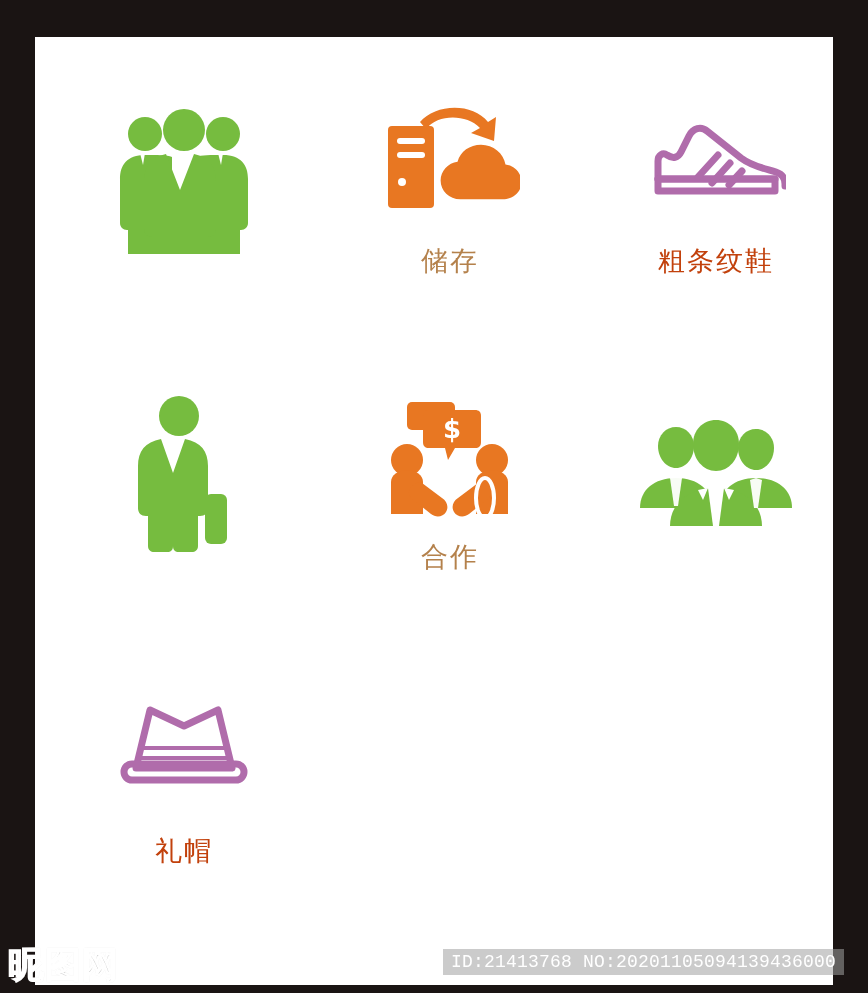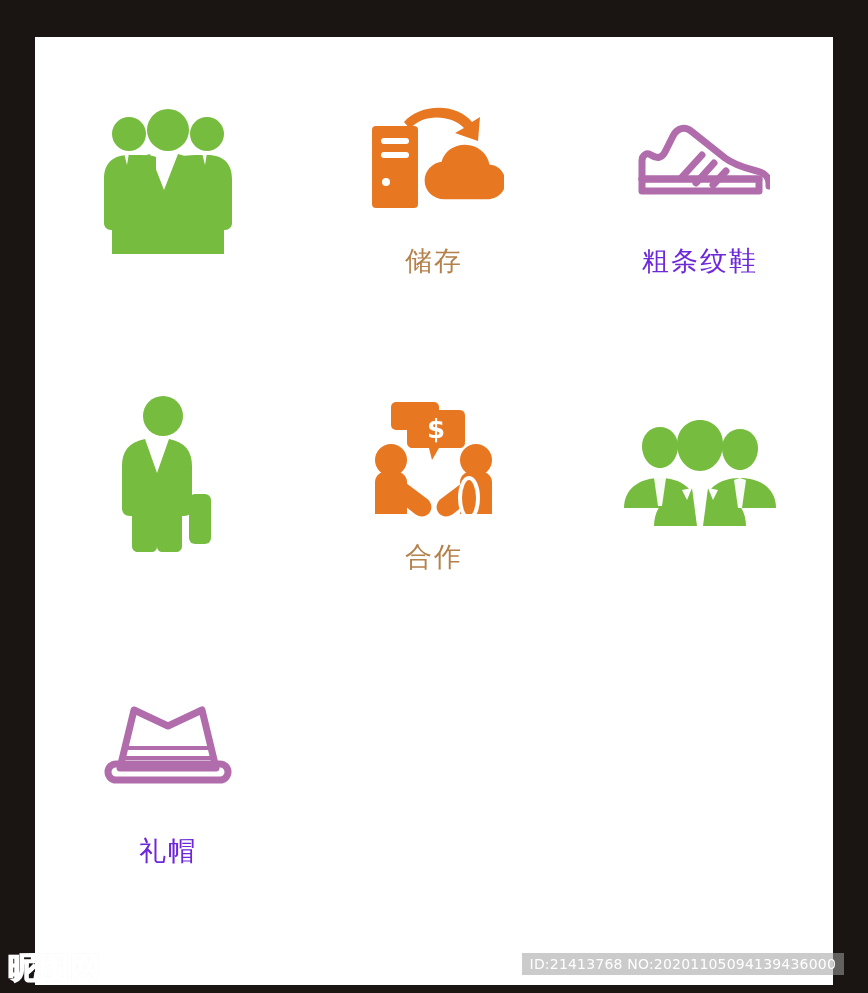--- a/index.html
+++ b/index.html
@@ -17,21 +17,21 @@
   #canvas {
     position: absolute;
     left: 35px;
     top: 37px;
     width: 798px;
     height: 948px;
     background: #ffffff;
   }
   #grid {
     position: absolute;
-    left: 0;
+    left: 16px;
     top: 0;
     width: 798px;
     height: 880px;
     display: grid;
     grid-template-columns: repeat(3, 1fr);
     grid-template-rows: repeat(3, 1fr);
   }
   .cell {
     position: relative;
     display: flex;
@@ -49,21 +49,21 @@
     margin-top: 10px;
     font-size: 27px;
     letter-spacing: 2px;
     line-height: 1;
     white-space: nowrap;
   }
   .label.empty {
     visibility: hidden;
   }
   .label-orange { color: #b4814b; }
-  .label-dark   { color: #6d28d9; }
+  .label-dark   { color: #c2410c; }
 
   
   .cell.r1 .icon-box { margin-top: -6px; }
   .cell.c1 .icon-box { margin-top: 0; }
 
   
   #watermark {
     position: absolute;
     left: 0;
     bottom: 6px;
@@ -73,21 +73,21 @@
   }
   #wm-logo {
     position: absolute;
     left: 8px;
     bottom: 4px;
     display: flex;
     align-items: flex-end;
     gap: 8px;
   }
   #wm-logo .cn {
-    font-size: 30px;
+    font-size: 36px;
     font-weight: bold;
     color: transparent;
     -webkit-text-stroke: 1.5px #ffffff;
     text-shadow: 0 0 1px #888;
     letter-spacing: 1px;
     line-height: 1;
   }
   #wm-logo .url {
     font-size: 23px;
     font-style: italic;
@@ -97,24 +97,25 @@
     letter-spacing: 0px;
     line-height: 1;
     padding-bottom: 2px;
   }
   #wm-id {
     position: absolute;
     right: 24px;
     bottom: 12px;
     background: rgba(160,160,160,0.55);
     color: #ffffff;
-    font-size: 14px;
+    font-size: 18px;
     padding: 3px 8px;
     letter-spacing: 0.2px;
     white-space: nowrap;
+    font-family: Liberation Mono, monospace;
   }
 </style>
 </head>
 <body>
 
 <div id="canvas">
 
   <div id="grid">
 
     <div class="cell r1 c1">

